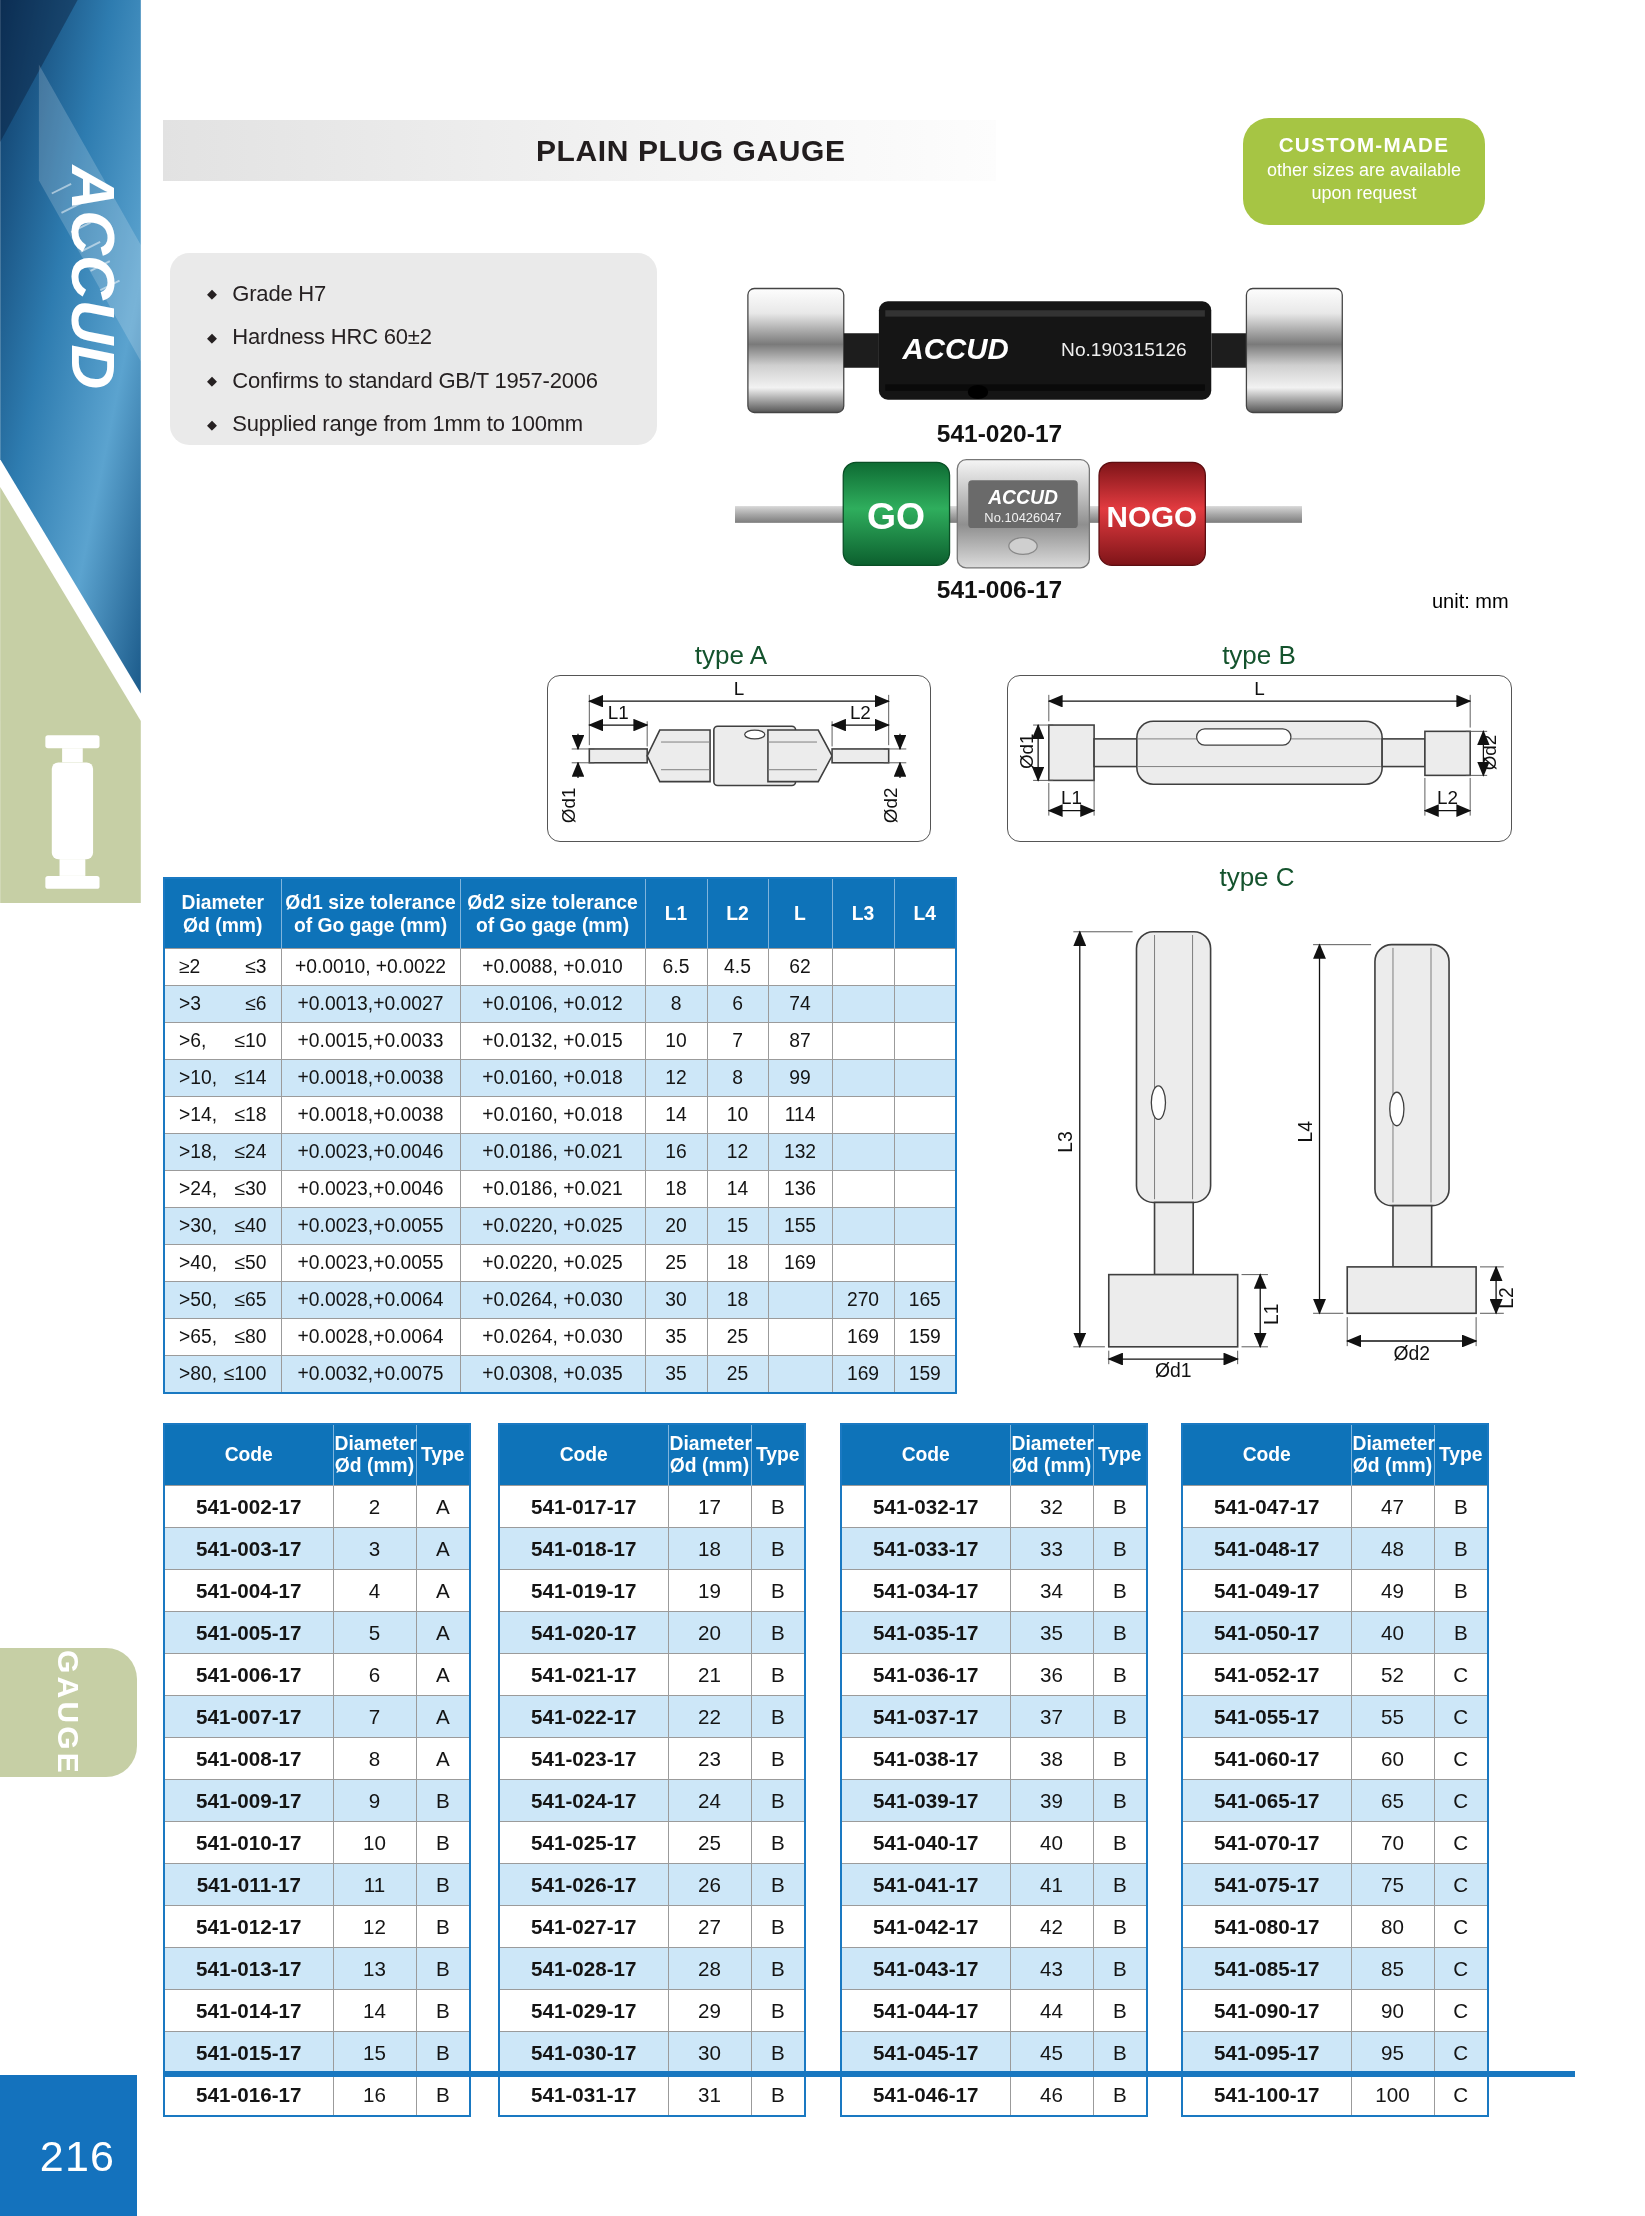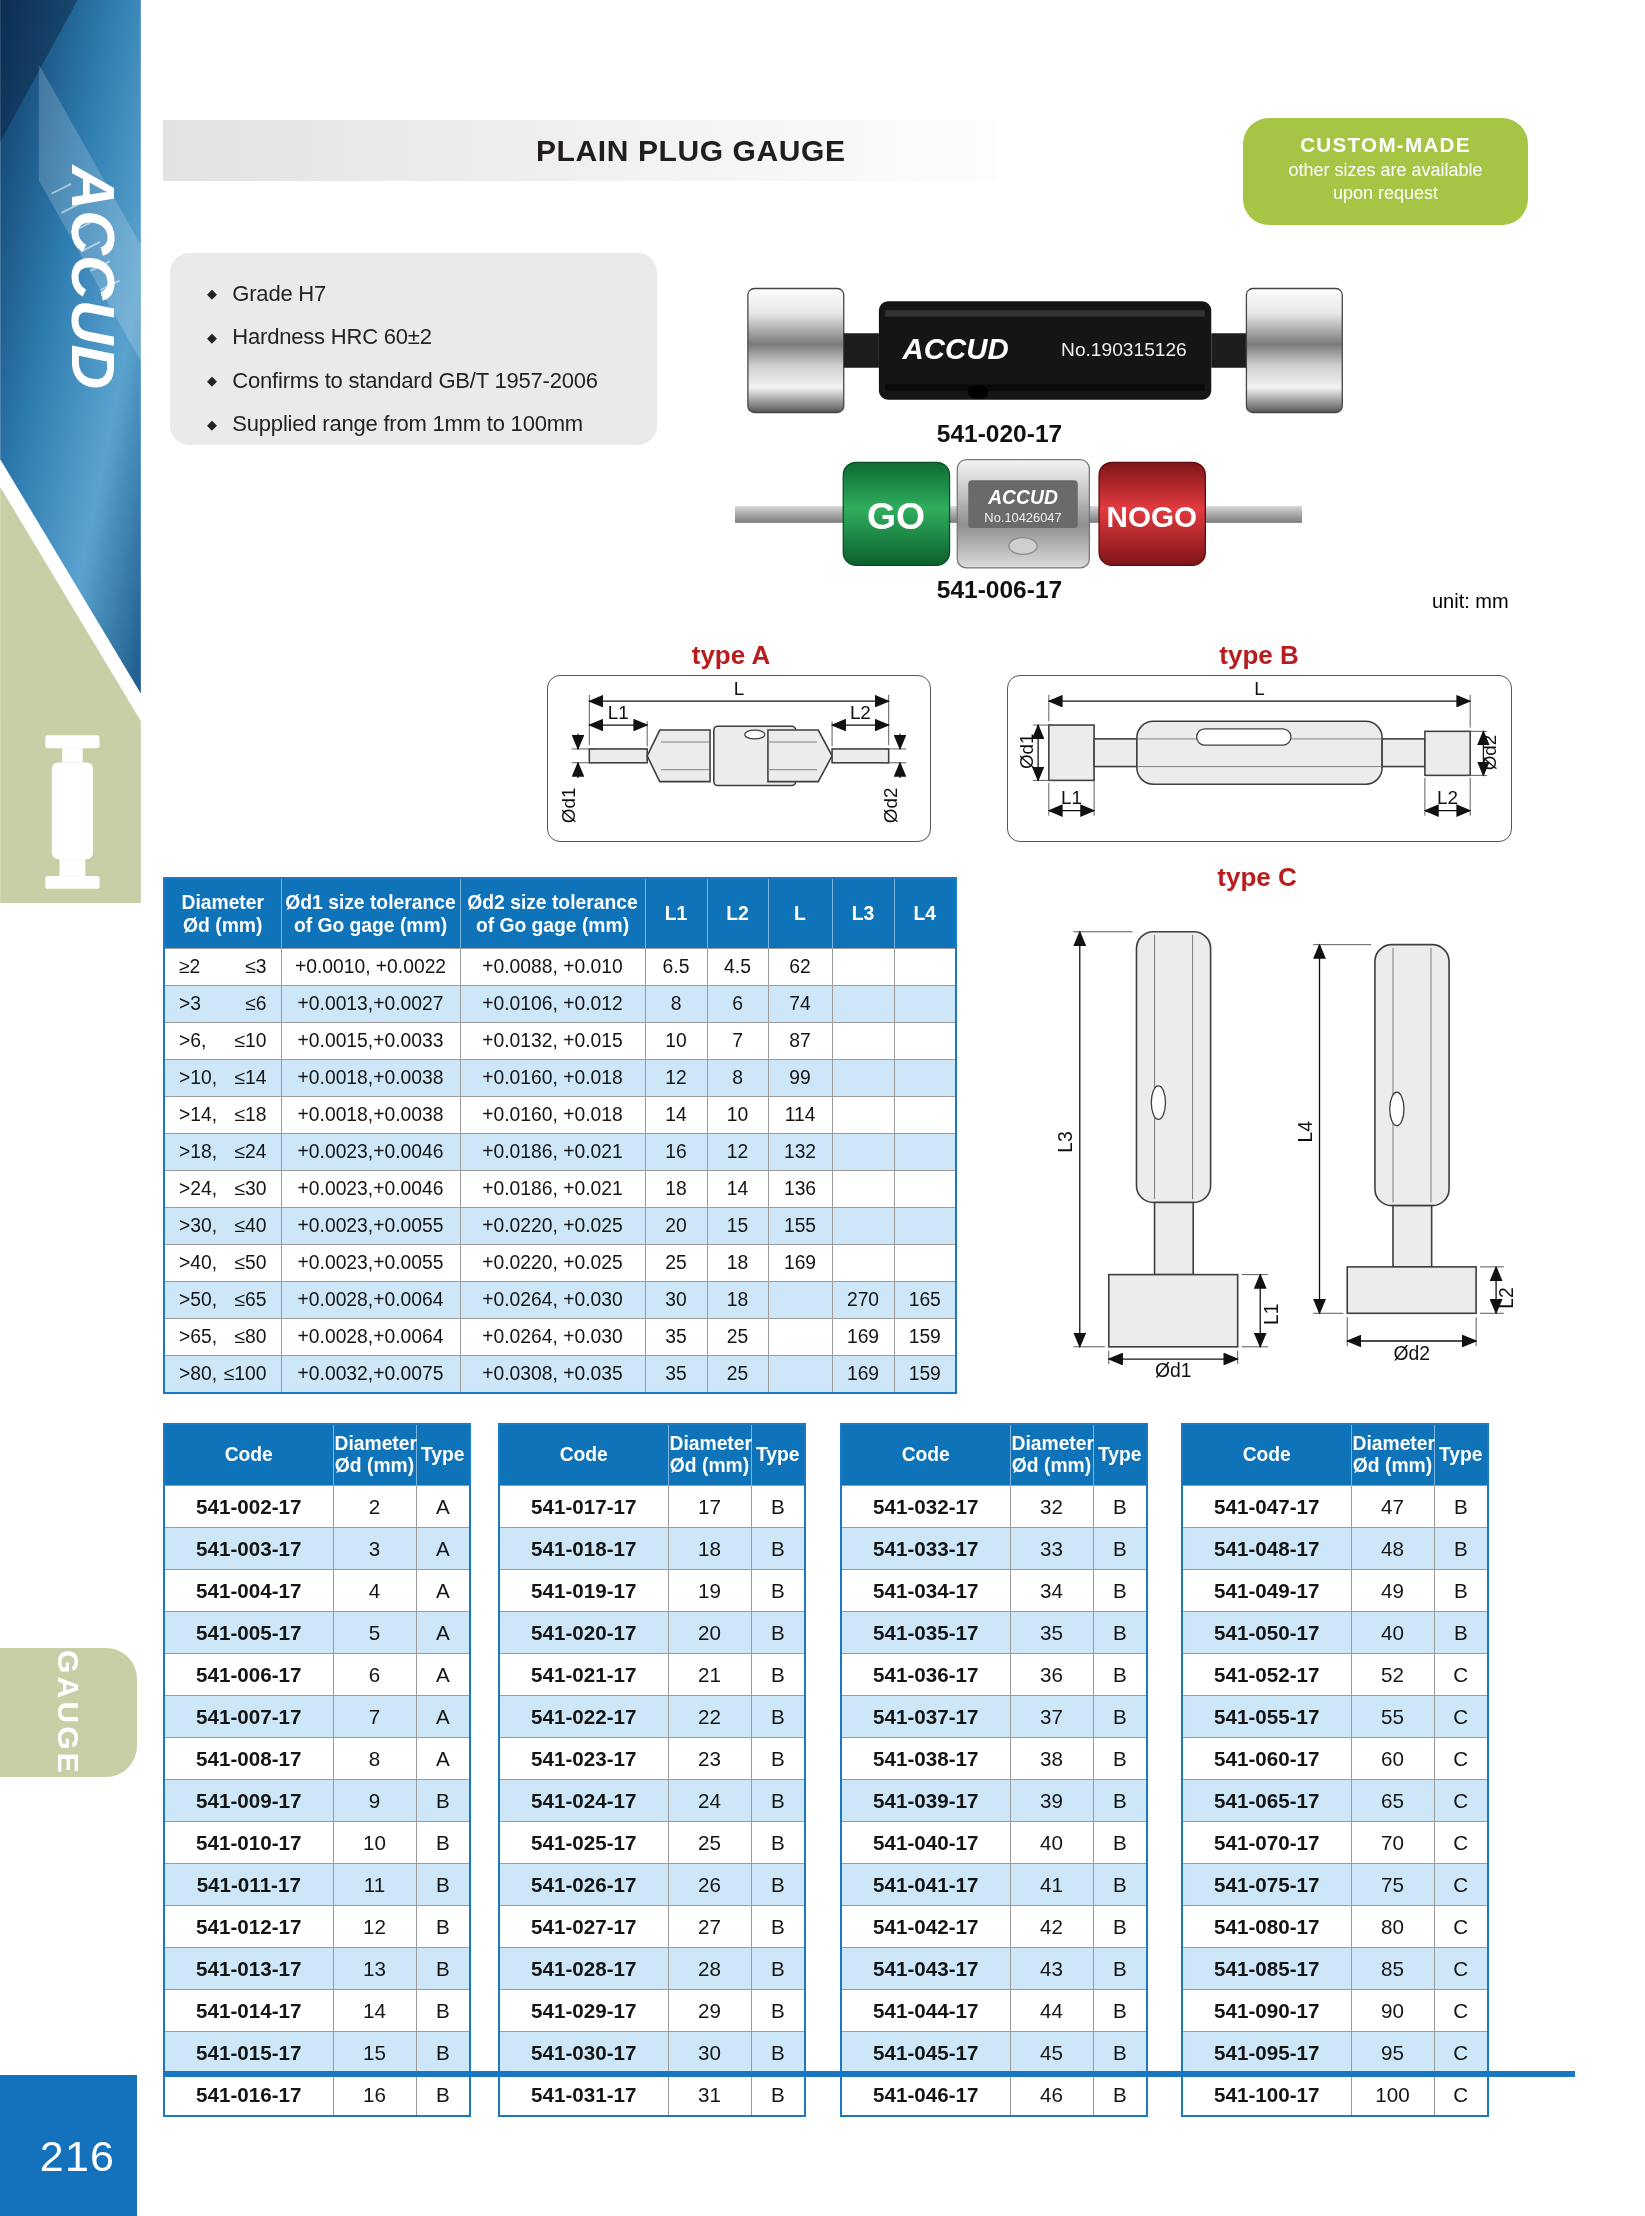--- a/index.html
+++ b/index.html
@@ -22,37 +22,37 @@
   .banner-bg{position:absolute;inset:0;background:linear-gradient(90deg,#e2e2e2,#f3f3f3 60%,#fdfdfd);}
   .banner-arrow{position:absolute;left:0;top:0;width:310px;height:61px;
      background:linear-gradient(90deg,#123e6b,#1566a3 55%,#1d88c9);
      clip-path:polygon(0 0,93% 0,100% 50%,93% 100%,0 100%);
      display:flex;align-items:center;justify-content:center;}
   .banner-arrow span{color:#fff;font-size:31px;font-weight:bold;letter-spacing:1.3px;padding-right:30px;}
   .banner-title{position:absolute;left:373px;top:0;height:61px;line-height:61px;
      font-size:30px;font-weight:bold;color:#221d1e;letter-spacing:0.6px;}
 
   
-  .badge{position:absolute;left:1243px;top:118px;width:285px;height:107px;background:#a6c544;
+  .badge{position:absolute;left:1243px;top:118px;width:242px;height:107px;background:#a6c544;
          border-radius:26px;text-align:center;color:#fff;box-sizing:border-box;padding-top:13px;}
   .badge .b1{font-size:20.6px;font-weight:bold;letter-spacing:1.3px;line-height:28px;}
   .badge .b2,.badge .b3{font-size:18px;line-height:22.6px;}
 
   
   .features{position:absolute;left:170px;top:253px;width:487px;height:192px;background:#eaeaea;
             border-radius:19.3px;box-sizing:border-box;padding:28px 0 0 37px;}
   .features .item{font-size:22px;color:#262122;margin-bottom:17.4px;letter-spacing:-0.2px;}
   .features .item .bullet{display:inline-block;font-size:13px;vertical-align:2.6px;margin-right:15.5px;color:#262122;}
 
   
   .prod-label{position:absolute;width:387px;text-align:center;font-size:24.5px;font-weight:bold;color:#111;}
   .unit-label{position:absolute;left:1432px;top:590px;font-size:20px;color:#000000;}
 
   
-  .diag-title{position:absolute;width:258px;text-align:center;font-size:26px;font-weight:bold;color:#b91c1c;}
+  .diag-title{position:absolute;width:258px;text-align:center;font-size:26px;font-weight:normal;color:#14532d;}
   .diag-box{position:absolute;border:1.9px solid #555;border-radius:13px;background:#fff;}
   .dim{stroke:#111;stroke-width:2;}
   .ext{stroke:#555;stroke-width:1.5;}
   .part{fill:#ececec;stroke:#3f3f3f;stroke-width:2.5;}
   .facet{stroke:#7a7a7a;stroke-width:1.5;fill:none;}
   .dimtxt{font-size:30px;fill:#111;}
 
   
   .spec-wrap{position:absolute;left:163px;top:877px;}
   table{border-collapse:collapse;}

